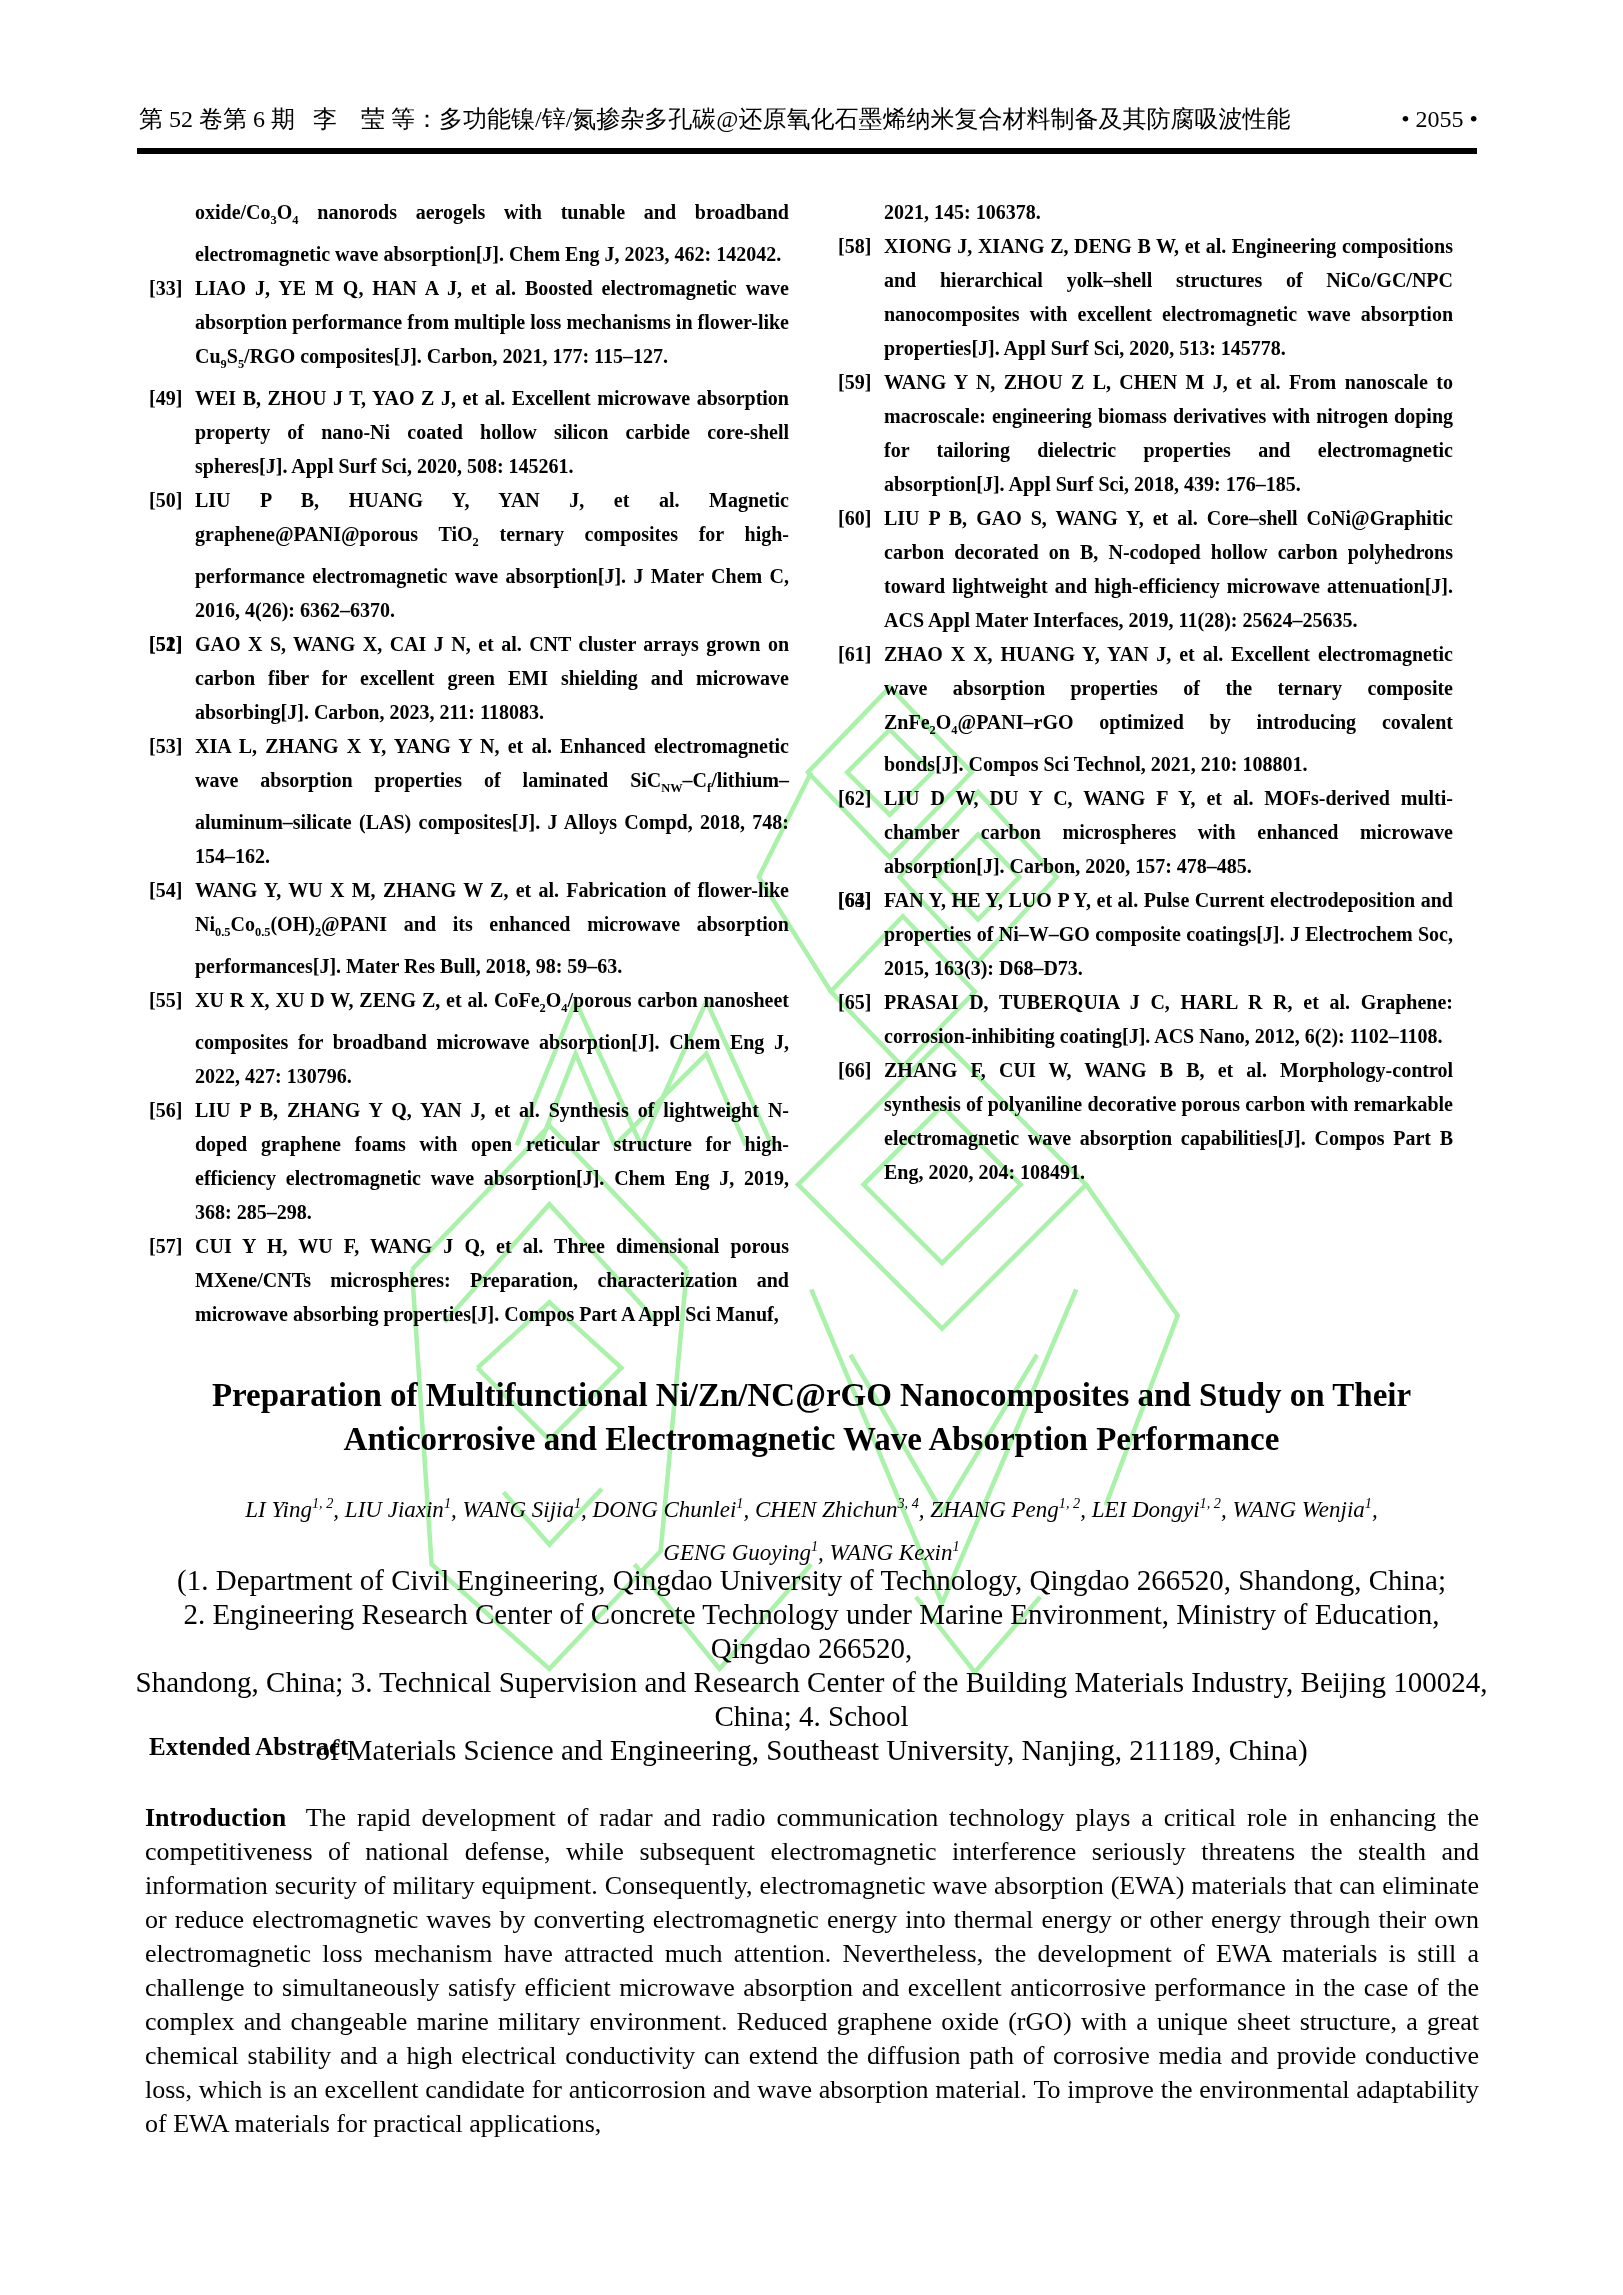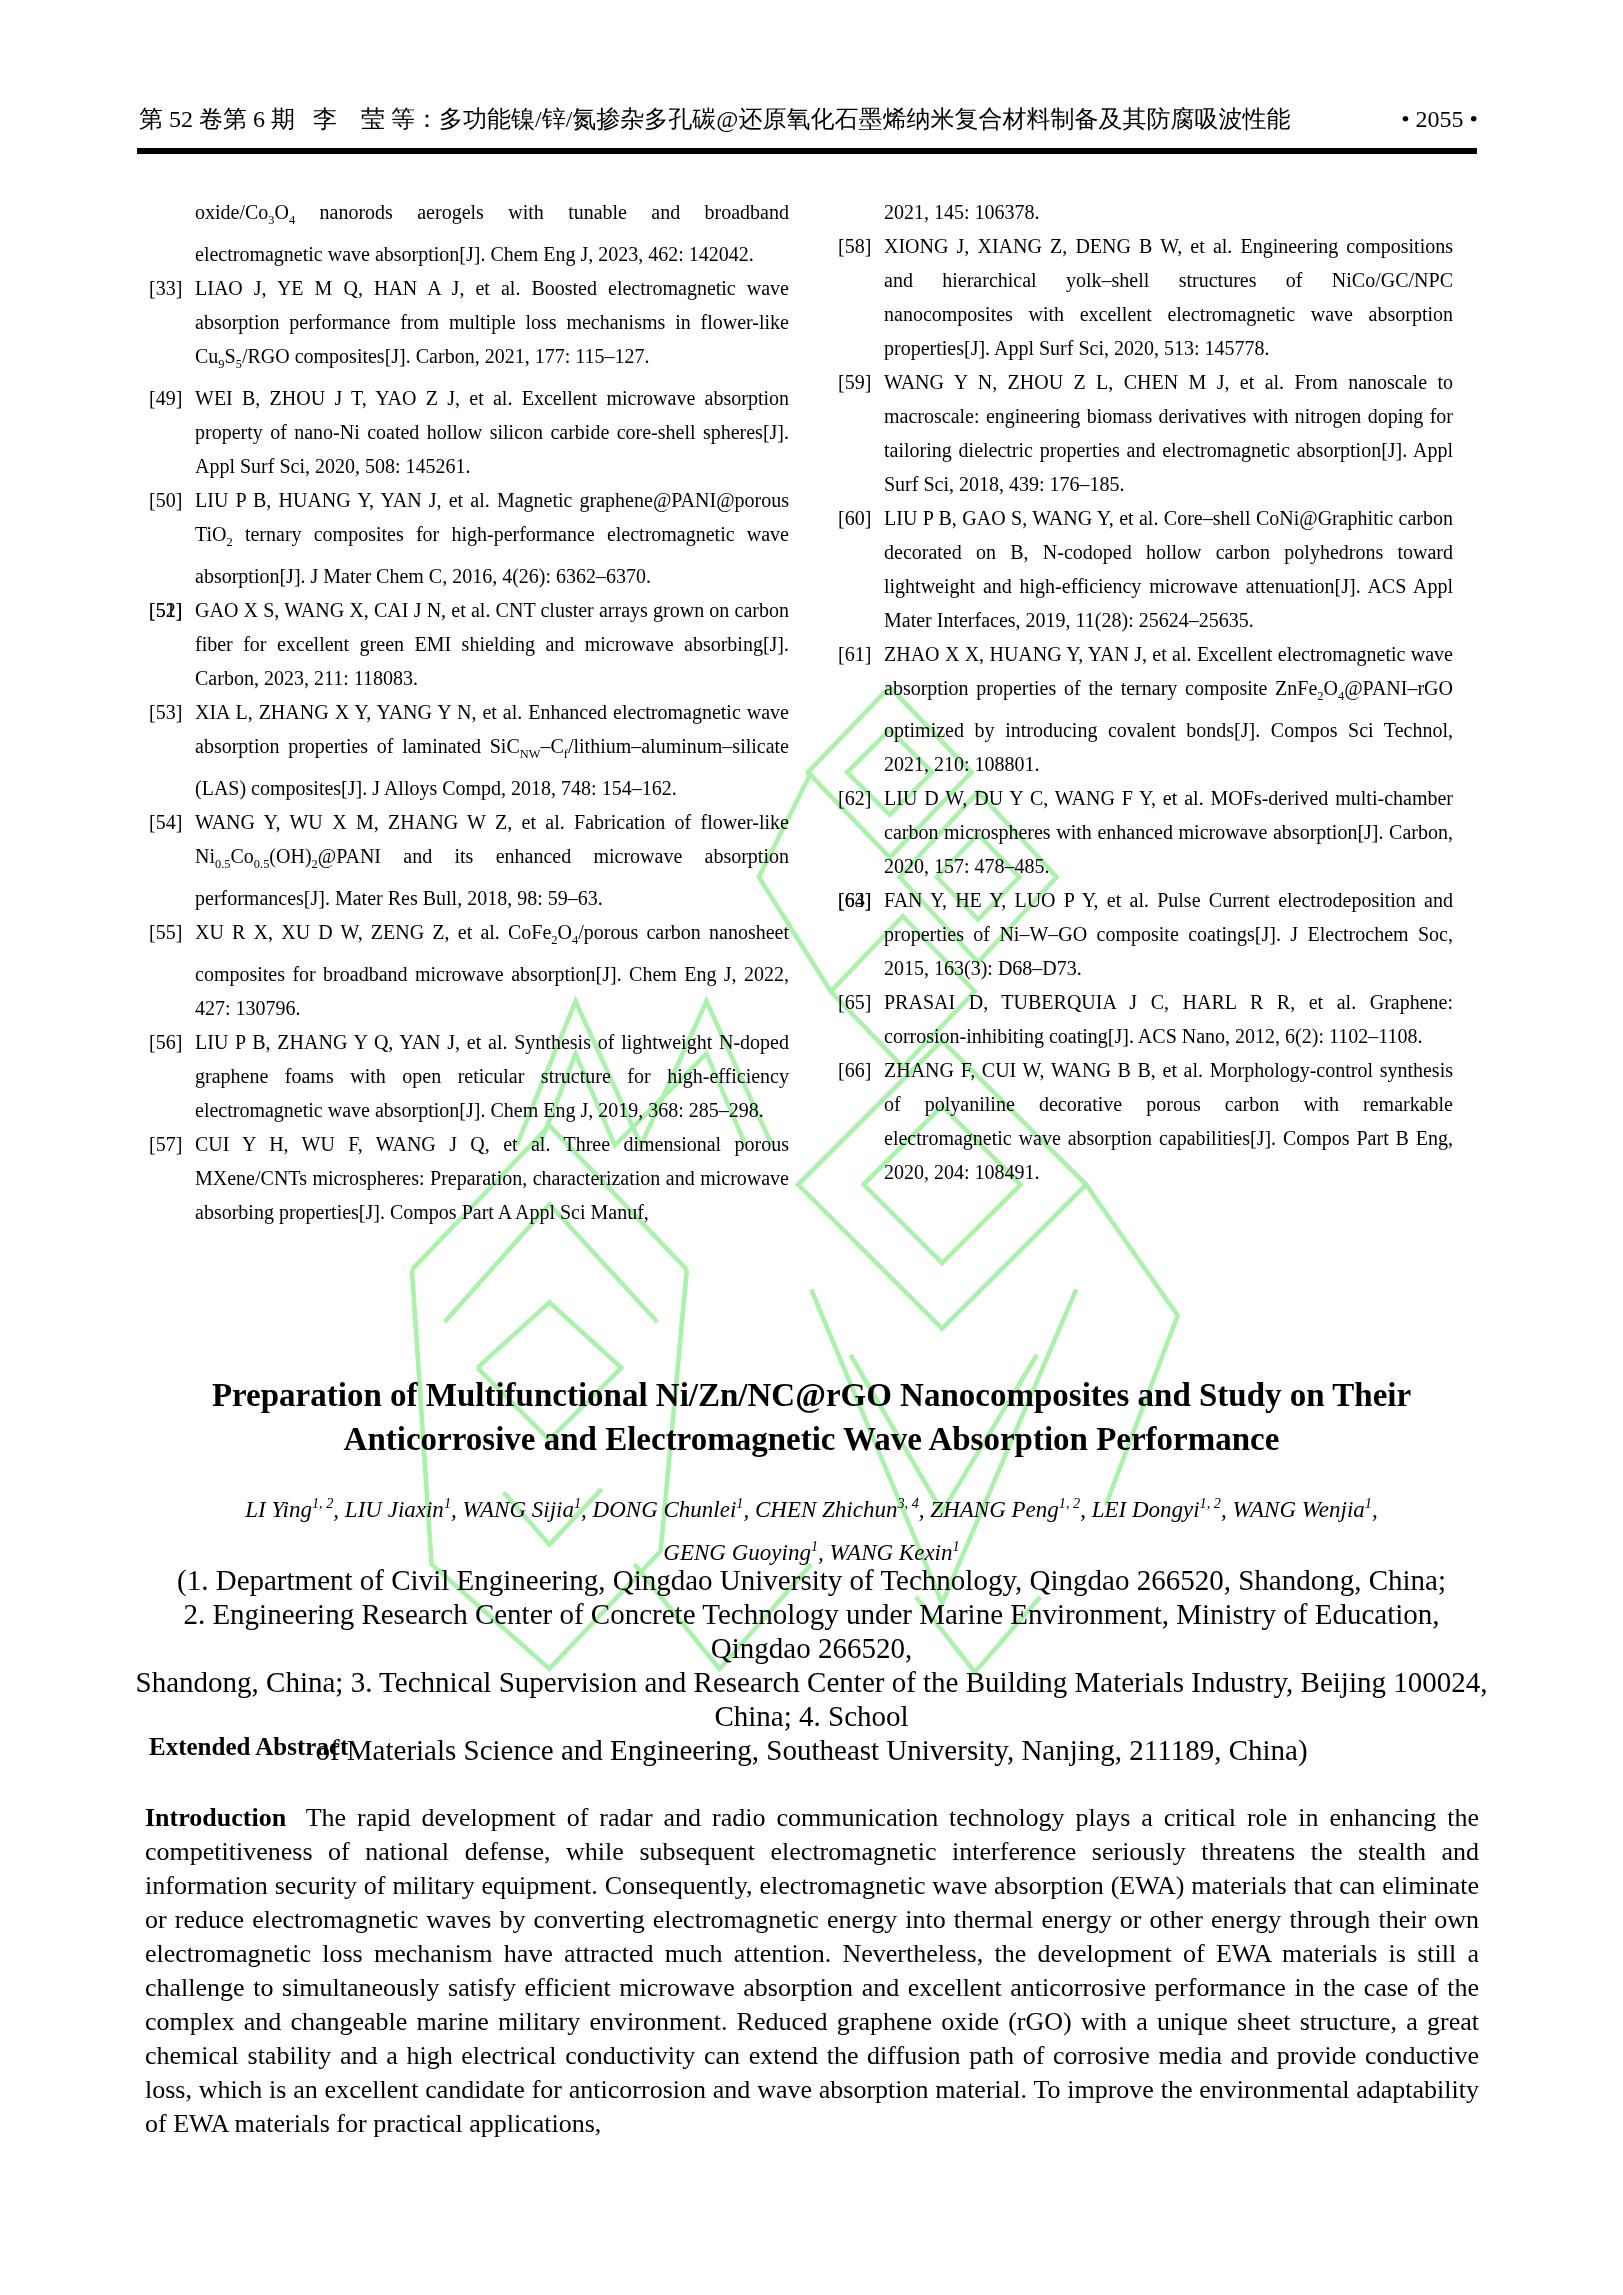--- a/index.html
+++ b/index.html
@@ -25,21 +25,21 @@
   }
   .header-left { display: flex; gap: 18px; }
   .header-rule {
     position: absolute; left: 137px; top: 148px; width: 1340px; height: 5.9px;
     background: #000; z-index: 1;
   }
 
   
   .refcol {
     position: absolute; top: 195px; z-index: 1;
-    list-style: none; margin: 0; padding: 0;
+    list-style: none; margin: 0; padding: 0; font-weight: bold;
   }
   .refcol.left  { left: 149px;  width: 640px; }
   .refcol.right { left: 838px; width: 615px; }
   .ref {
     position: relative; padding-left: 46px;
     font-size: 20px; line-height: 34px;
     text-align: justify;
   }
   .ref-num { position: absolute; left: 0; top: 0; }
   sub { font-size: 0.62em; }

